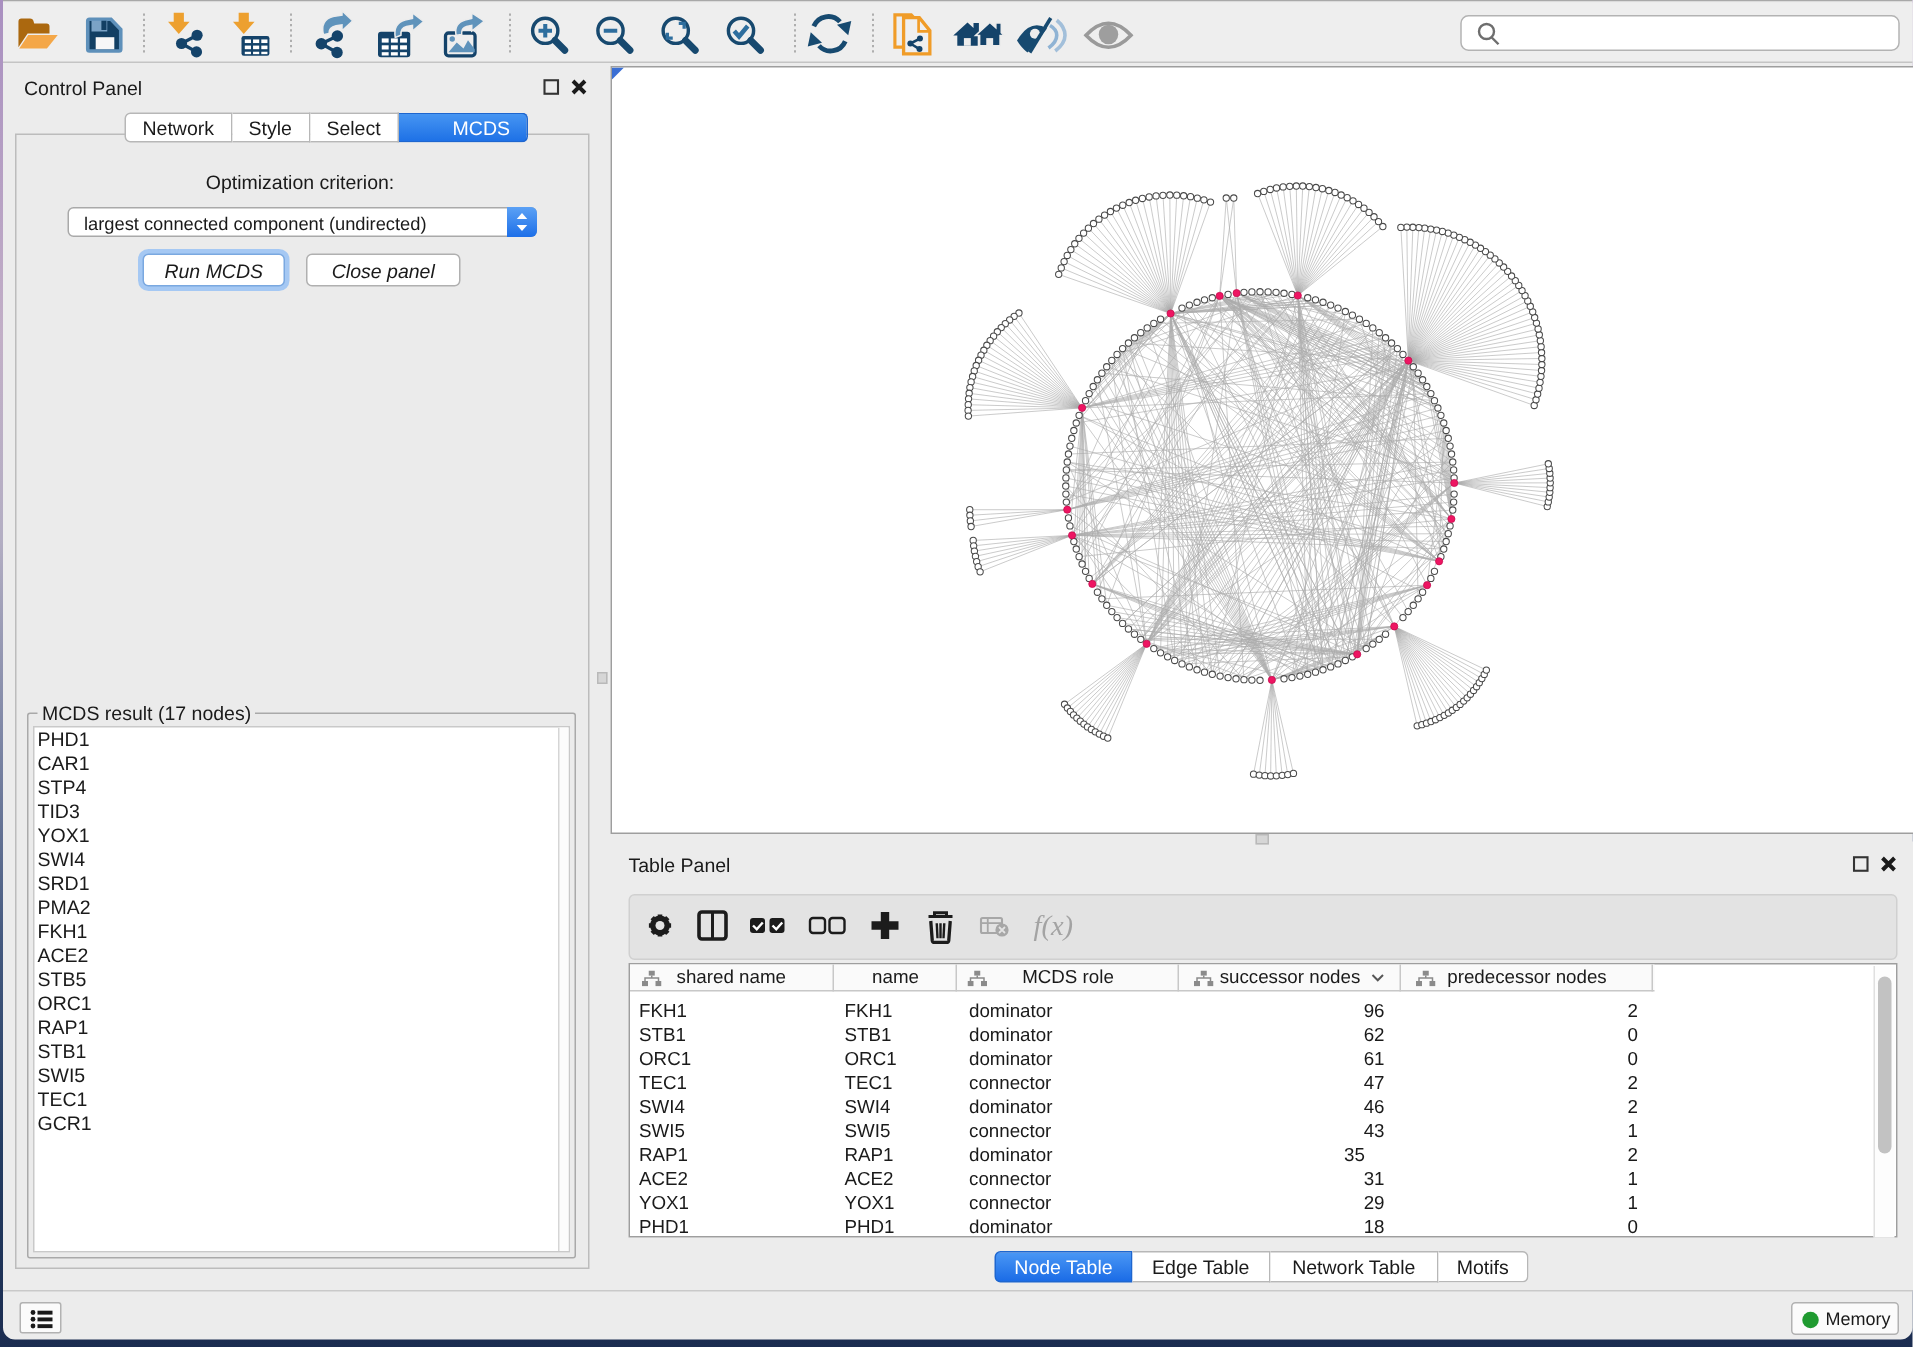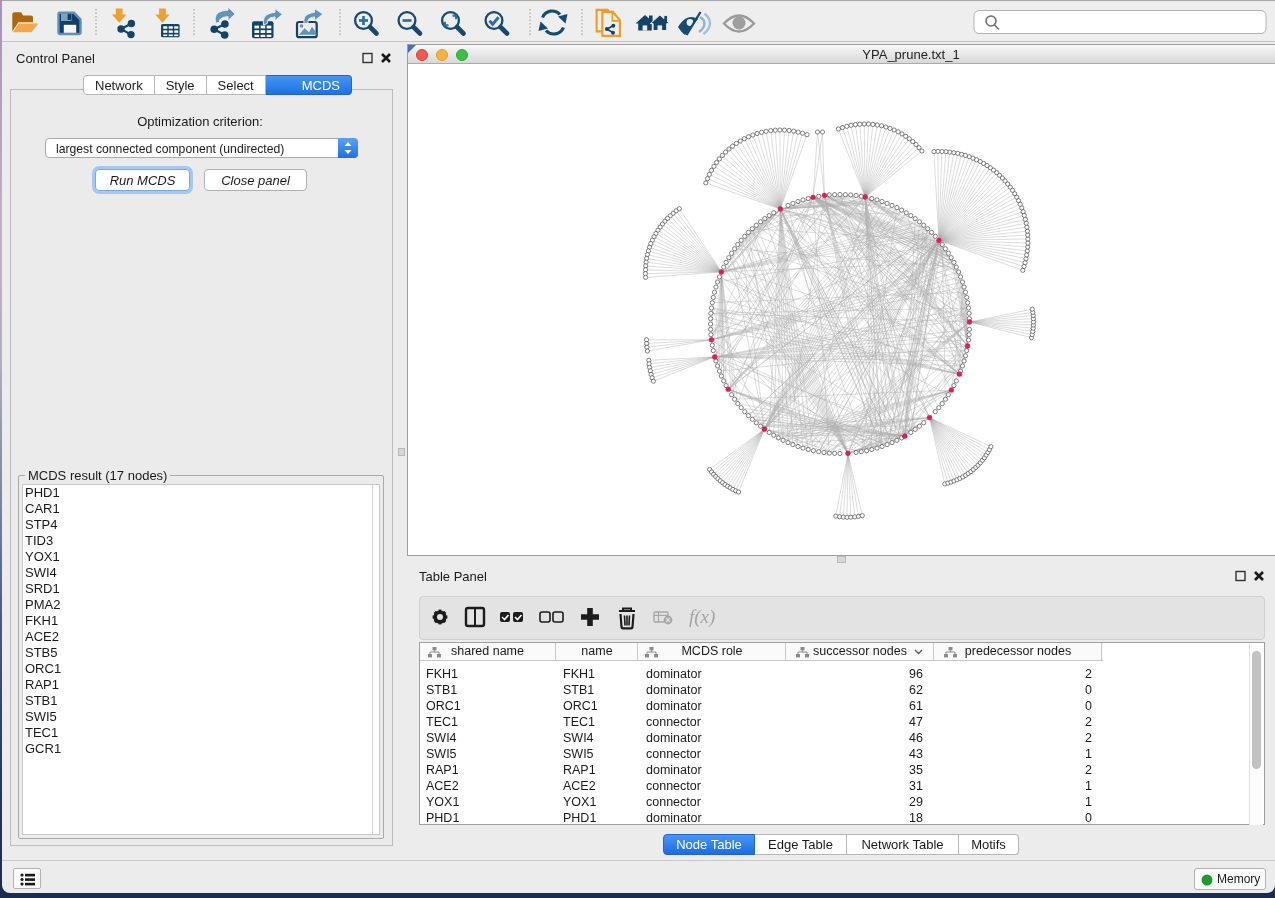--- a/index.html
+++ b/index.html
@@ -235,26 +235,20 @@
     <div class="btn" id="btn-close">Close panel</div>
     <div id="fieldset">
           <legend>MCDS result (17 nodes)</legend>
       <div id="mcds-list">PHD1<br>CAR1<br>STP4<br>TID3<br>YOX1<br>SWI4<br>SRD1<br>PMA2<br>FKH1<br>ACE2<br>STB5<br>ORC1<br>RAP1<br>STB1<br>SWI5<br>TEC1<br>GCR1<div id="mcds-scroll"></div></div>
     </div>
   </div>
   <div id="net">
     <svg width="8" height="8" style="position:absolute;left:0;top:0;z-index:3;">
           <path d="M0 0 h8 l-8 8 z" fill="#3b6fd4"></path>
         </svg>
-    <div id="net-titlebar">
-      <div class="tl" style="left:8px;background:#f25951;border:0.5px solid #d3433c;"></div>
-      <div class="tl" style="left:28px;background:#f6b43e;border:0.5px solid #dd9b2e;"></div>
-      <div class="tl" style="left:48px;background:#39c145;border:0.5px solid #2aa835;"></div>
-      <div id="net-title">YPA_prune.txt_1</div>
-    </div>
     <svg id="graph" width="869" height="491" viewBox="0 0 869 491">
 <g stroke="#9e9e9e" stroke-width="0.4" opacity="0.9">
 <line x1="372.4" y1="144.0" x2="399.0" y2="69.7"></line>
 <line x1="372.4" y1="144.0" x2="394.6" y2="68.2"></line>
 <line x1="372.4" y1="144.0" x2="390.2" y2="67.1"></line>
 <line x1="372.4" y1="144.0" x2="385.7" y2="66.1"></line>
 <line x1="372.4" y1="144.0" x2="381.1" y2="65.5"></line>
 <line x1="372.4" y1="144.0" x2="376.5" y2="65.1"></line>
 <line x1="372.4" y1="144.0" x2="371.9" y2="65.0"></line>
 <line x1="372.4" y1="144.0" x2="367.3" y2="65.2"></line>
@@ -1292,21 +1286,21 @@
               <span class="td" style="left:6px">SWI5</span>
               <span class="td" style="left:143px">SWI5</span>
               <span class="td" style="left:226px">connector</span>
               <span class="td" style="left:463px;width:40px;text-align:right">43</span>
               <span class="td" style="left:632px;width:40px;text-align:right">1</span>
             </div>
         <div class="tr">
               <span class="td" style="left:6px">RAP1</span>
               <span class="td" style="left:143px">RAP1</span>
               <span class="td" style="left:226px">dominator</span>
-              <span class="td" style="left:463px;width:40px;text-align:right">35</span>
+              <span class="td" style="left:463px;width:40px;text-align:center">35</span>
               <span class="td" style="left:632px;width:40px;text-align:right">2</span>
             </div>
         <div class="tr">
               <span class="td" style="left:6px">ACE2</span>
               <span class="td" style="left:143px">ACE2</span>
               <span class="td" style="left:226px">connector</span>
               <span class="td" style="left:463px;width:40px;text-align:right">31</span>
               <span class="td" style="left:632px;width:40px;text-align:right">1</span>
             </div>
         <div class="tr">

